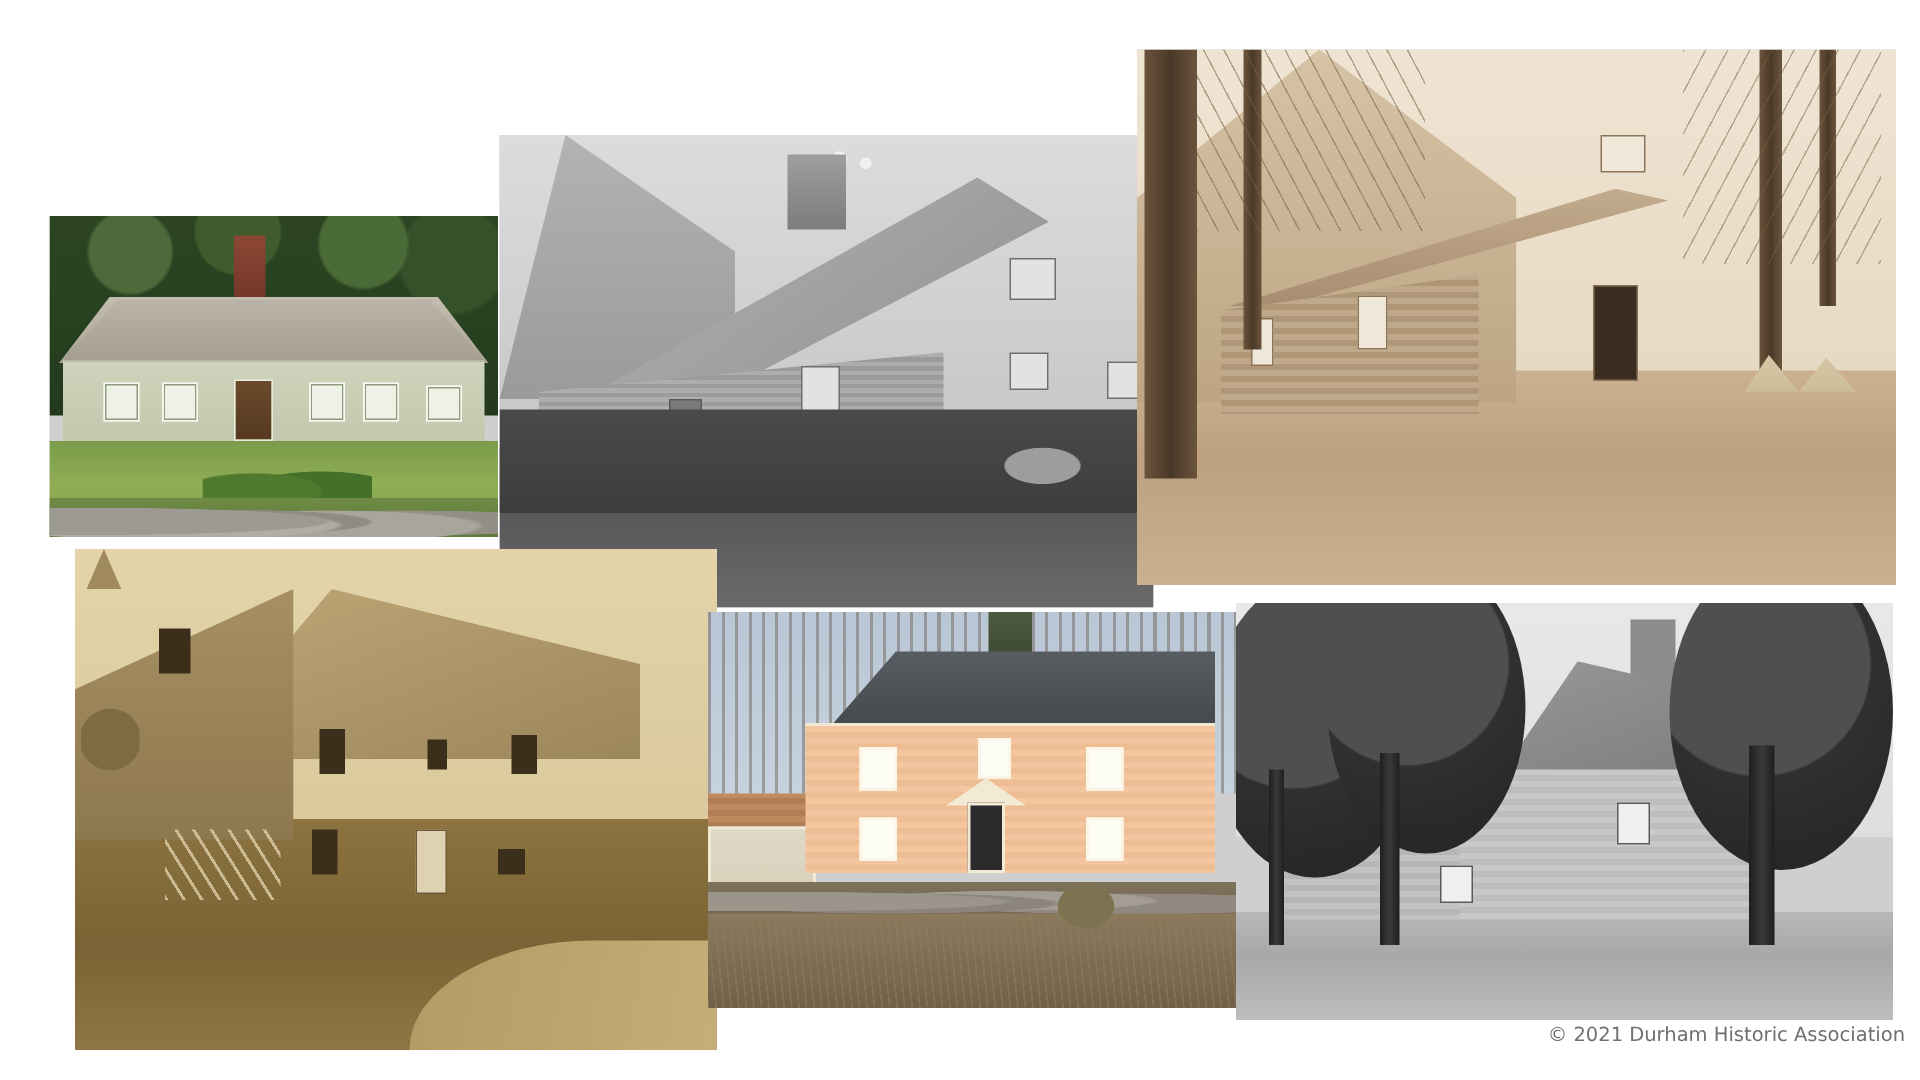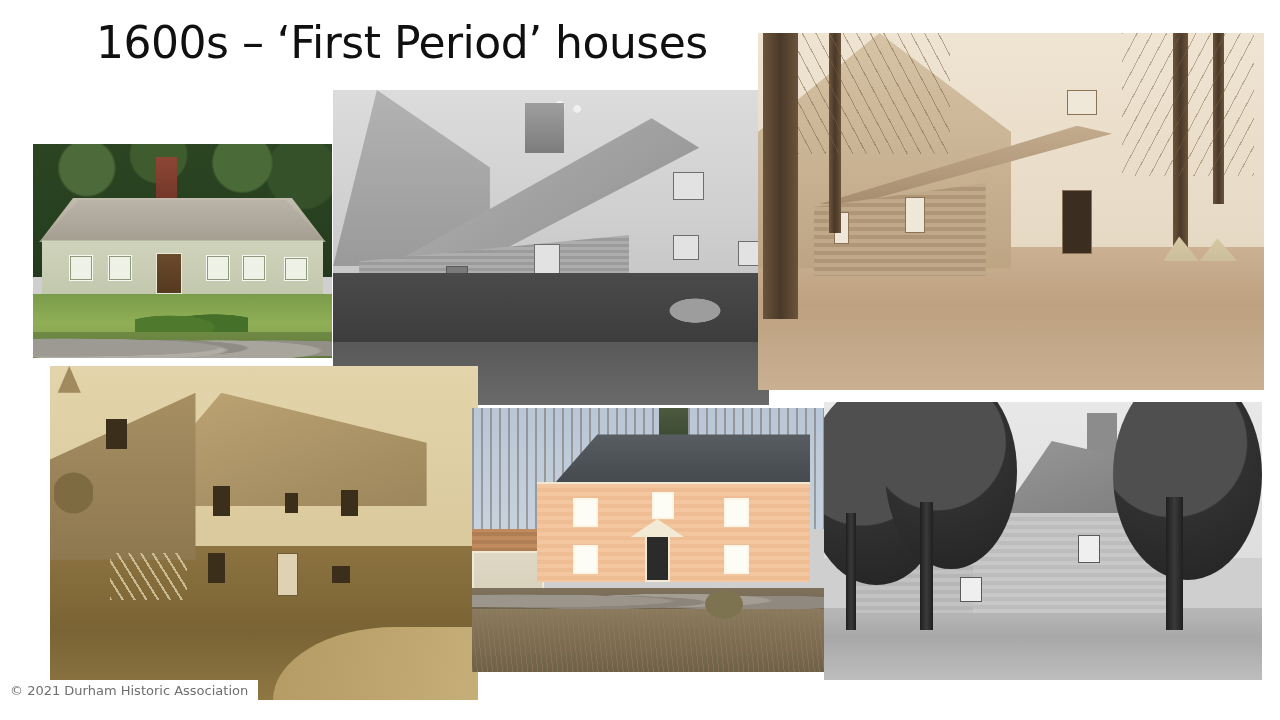--- a/index.html
+++ b/index.html
@@ -193,38 +193,37 @@
   #p6 .chim { left:60%; top:4%; width:7%; height:16%; background:#8c8c8c; }
   #p6 .win { background:#efefef; border:1px solid #5a5a5a; }
   #p6 .winDark { background:#4c4c4c; }
   #p6 .tree { background: radial-gradient(circle at 40% 35%, #4f4f4f 0 45%, #303030 46%, #232323 100%); }
   #p6 .trunk { background:linear-gradient(90deg,#1f1f1f,#3a3a3a,#1f1f1f); }
 
   
   .footer {
     position: absolute;
     left: 0; right: 0; bottom: 18px;
-    text-align: left;
+    text-align: right;
     font-family: "DejaVu Sans", "Liberation Sans", sans-serif;
     font-size: 13px;
     color: #6f6f6f;
     z-index: 50;
   }
   .footer .fbg {
     display:inline-block;
     background:#ffffff;
     padding: 3px 10px 4px 10px;
   }
 </style>
 </head>
 <body>
 
 <div class="slide">
 
-  <div class="slide-title">1600s – ‘First Period’ houses</div>
 
   <div class="photo" id="p1" title="Color photograph of a pale sage-green First Period cape house with a red brick central chimney, gray shingled roof, white-trimmed windows, a wooden front door with a wreath, green lawn and a fieldstone wall in the foreground." style="left: 33px; top: 144px; width: 299px; height: 214px;">
     <div class="scene">
       <div class="sky"></div>
       <div class="ground"></div>
       <div class="chimney chim"></div>
       <div class="roof roof2"></div>
       <div class="roof roofmain"></div>
       <div class="wall wallmain"></div>
       <div class="win" style="left:12%;top:52%;width:8%;height:12%"></div>

